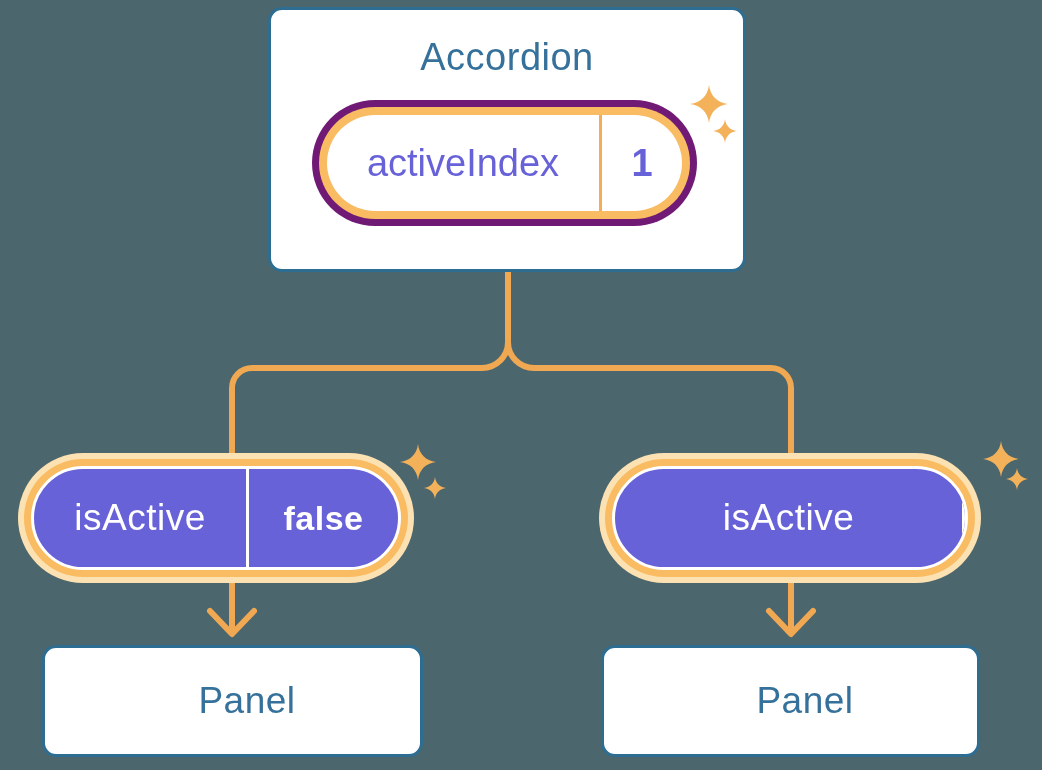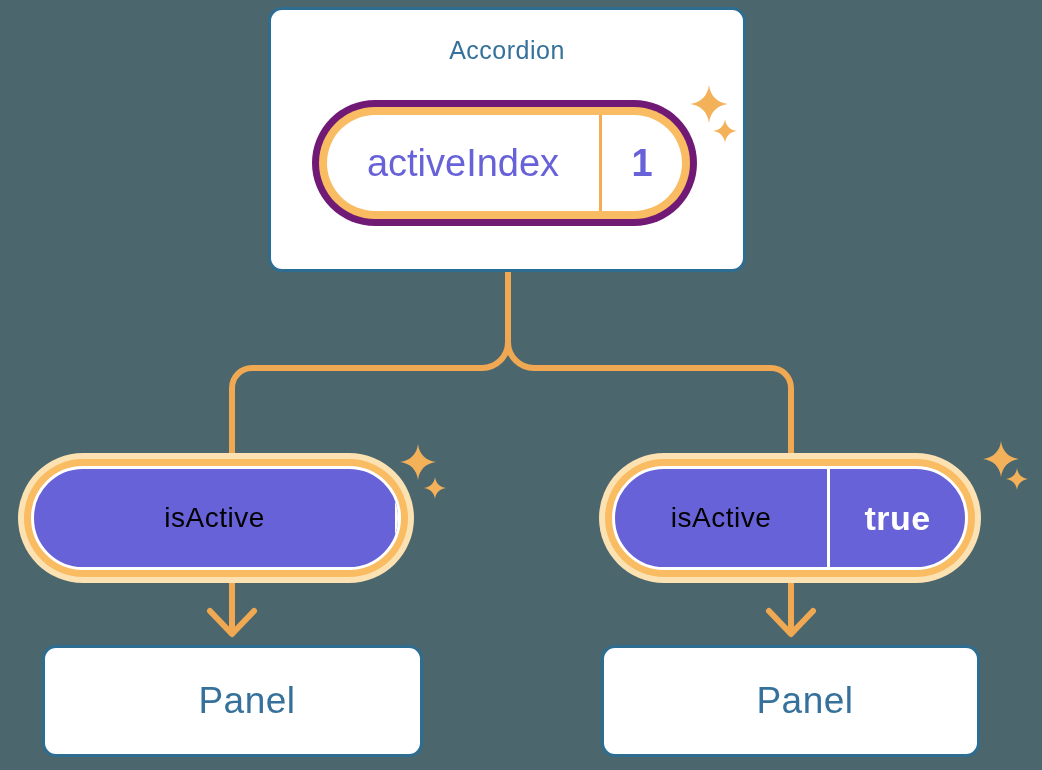--- a/index.html
+++ b/index.html
@@ -11,21 +11,21 @@
   .connector{position:absolute;left:0;top:0;width:1042px;height:770px;z-index:1;}
 
   
   .card{
     position:absolute;background:#ffffff;border:3px solid #2E6D92;
     border-radius:14px;box-sizing:border-box;z-index:2;
   }
   .card-accordion{left:268px;top:7px;width:478px;height:265px;}
   .card-title{
     position:absolute;left:0;right:0;top:26px;text-align:center;
-    font-size:25px;font-weight:500;color:#35719A;letter-spacing:.5px;
+    font-size:38px;font-weight:500;color:#35719A;letter-spacing:.5px;
   }
   .panel{
     display:flex;align-items:center;justify-content:center;
     font-size:37px;font-weight:500;color:#35719A;letter-spacing:.5px;padding-left:29px;
   }
   .panel-left{left:42px;top:645px;width:381px;height:112px;}
   .panel-right{left:601px;top:645px;width:379px;height:112px;}
 
   
   .state-glow{
@@ -49,21 +49,21 @@
     box-sizing:border-box;z-index:2;
   }
   .prop-left{left:18px;top:453px;width:396px;height:130px;}
   .prop-right{left:599px;top:453px;width:382px;height:130px;}
   .prop-ring{width:100%;height:100%;background:#F9BC63;border-radius:60px;padding:7px;box-sizing:border-box;}
   .prop-inner{
     width:100%;height:100%;background:#6862D9;border:3px solid #ffffff;
     border-radius:52px;display:flex;align-items:stretch;overflow:hidden;box-sizing:border-box;
   }
   .prop-label{flex:1;display:flex;align-items:center;justify-content:center;
-    font-size:28px;color:#000000;letter-spacing:.5px;}
+    font-size:37px;color:#ffffff;letter-spacing:.5px;}
   .divider-white{width:3px;background:#ffffff;}
   .prop-value{display:flex;align-items:center;justify-content:center;
     font-size:34px;font-weight:bold;color:#ffffff;letter-spacing:.5px;}
   .prop-left  .prop-value{width:149px;}
   .prop-right .prop-value{width:135px;}
 
   
   .sparkle{position:absolute;z-index:3;}
 </style>
 </head>
@@ -99,36 +99,36 @@
   </svg>
   <svg class="sparkle" style="left:713px;top:119px" width="24" height="24" viewBox="0 0 24 24">
     <path fill="#F3B159" d="M12 0C12.8 6.8 17.2 11.2 24 12C17.2 12.8 12.8 17.2 12 24C11.2 17.2 6.8 12.8 0 12C6.8 11.2 11.2 6.8 12 0Z"></path>
   </svg>
 
   <div class="prop-glow prop-left">
     <div class="prop-ring">
       <div class="prop-inner">
         <div class="prop-label">isActive</div>
         <div class="divider-white"></div>
+        <div class="prop-value">false</div>
       </div>
     </div>
   </div>
   <svg class="sparkle" style="left:400px;top:444px" width="36" height="36" viewBox="0 0 24 24">
     <path fill="#F3B159" d="M12 0C12.8 6.8 17.2 11.2 24 12C17.2 12.8 12.8 17.2 12 24C11.2 17.2 6.8 12.8 0 12C6.8 11.2 11.2 6.8 12 0Z"></path>
   </svg>
   <svg class="sparkle" style="left:424px;top:477px" width="22" height="22" viewBox="0 0 24 24">
     <path fill="#F3B159" d="M12 0C12.8 6.8 17.2 11.2 24 12C17.2 12.8 12.8 17.2 12 24C11.2 17.2 6.8 12.8 0 12C6.8 11.2 11.2 6.8 12 0Z"></path>
   </svg>
 
   <div class="prop-glow prop-right">
     <div class="prop-ring">
       <div class="prop-inner">
         <div class="prop-label">isActive</div>
         <div class="divider-white"></div>
-        <div class="prop-value">true</div>
       </div>
     </div>
   </div>
   <svg class="sparkle" style="left:983px;top:441px" width="36" height="36" viewBox="0 0 24 24">
     <path fill="#F3B159" d="M12 0C12.8 6.8 17.2 11.2 24 12C17.2 12.8 12.8 17.2 12 24C11.2 17.2 6.8 12.8 0 12C6.8 11.2 11.2 6.8 12 0Z"></path>
   </svg>
   <svg class="sparkle" style="left:1006px;top:468px" width="22" height="22" viewBox="0 0 24 24">
     <path fill="#F3B159" d="M12 0C12.8 6.8 17.2 11.2 24 12C17.2 12.8 12.8 17.2 12 24C11.2 17.2 6.8 12.8 0 12C6.8 11.2 11.2 6.8 12 0Z"></path>
   </svg>
 

